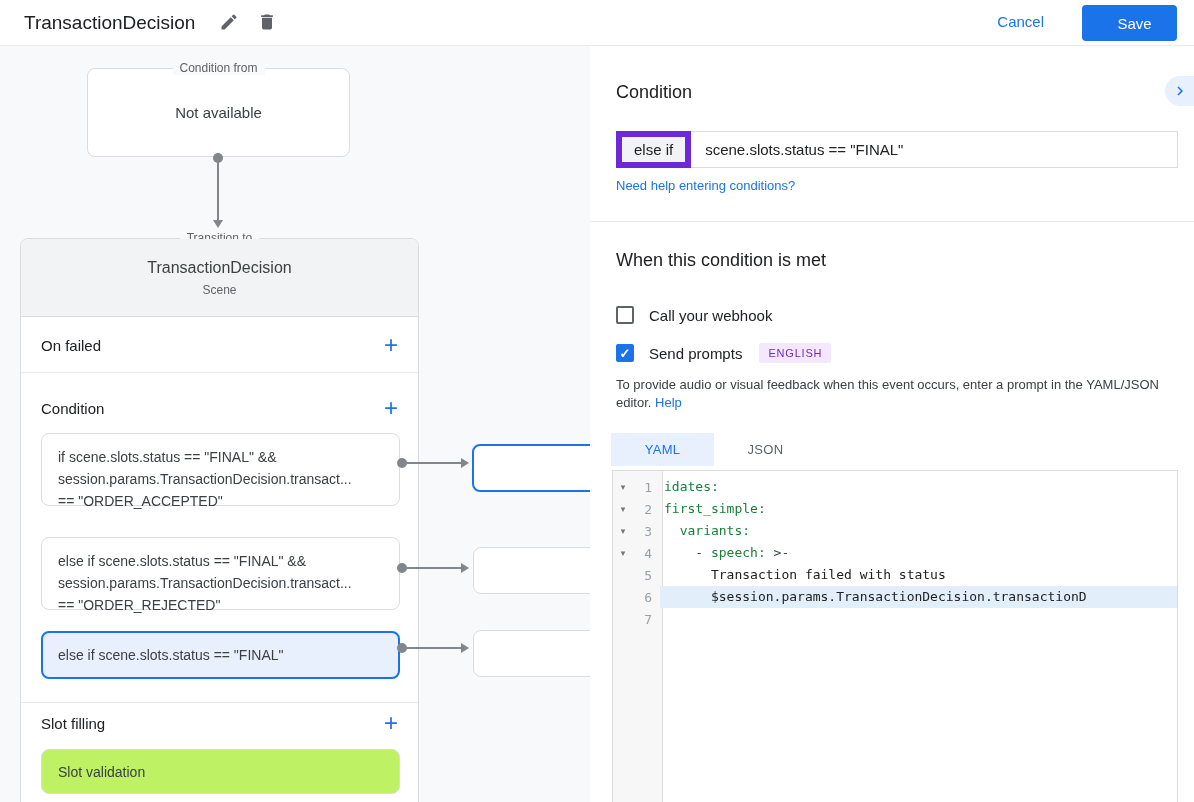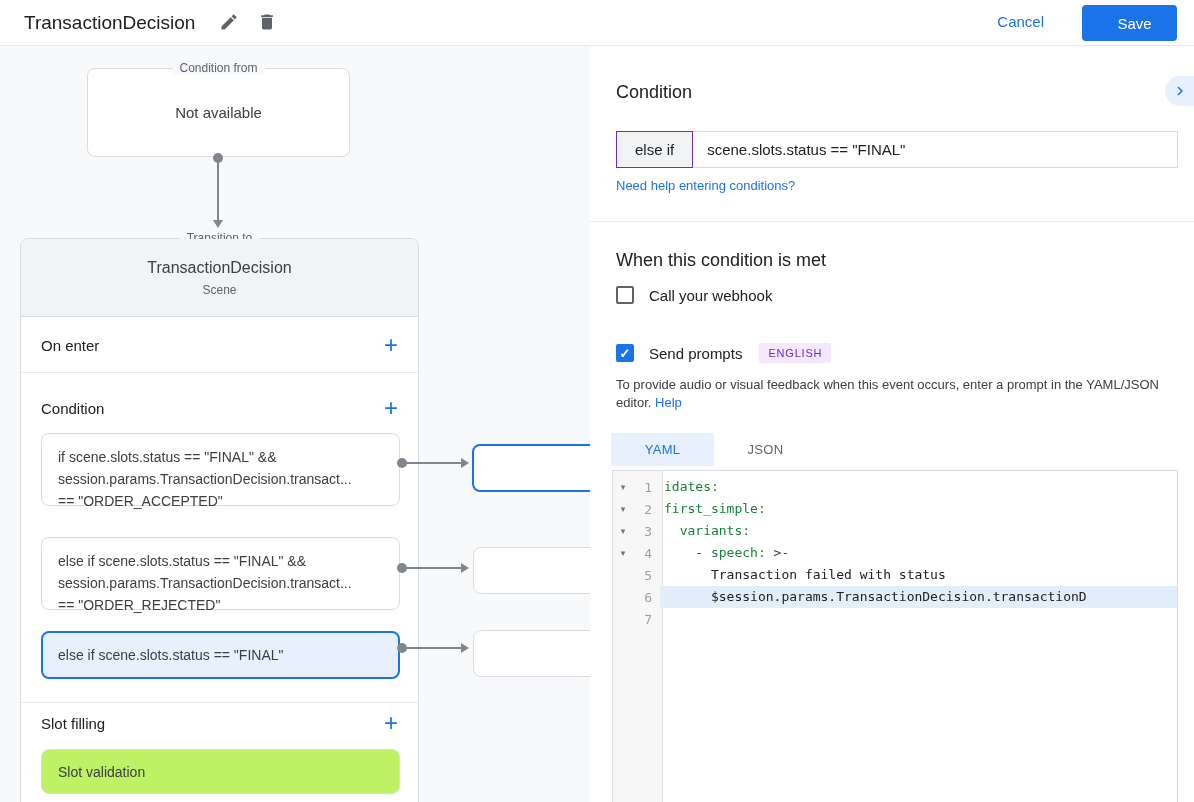--- a/index.html
+++ b/index.html
@@ -54,28 +54,28 @@
   .target-box { position:absolute; background:#fff; border:1px solid #dadce0; border-radius:8px; cursor:pointer; }
   .target-box.selected { border:2px solid #1a73e8; }
 
   
   .panel { position:absolute; left:590px; top:46px; width:604px; bottom:0; background:#fff; overflow:hidden; z-index:5; }
   .panel-title { position:absolute; left:26px; top:36px; font-size:18px; color:#202124; }
   .collapse-btn { position:absolute; right:0; top:30px; width:29px; height:30px; background:#e8f0fe; border-radius:15px 0 0 15px; display:flex; align-items:center; justify-content:center; cursor:pointer; }
   .collapse-btn svg { width:18px; height:18px; fill:#1a73e8; }
 
   .cond-input-row { position:absolute; left:26px; top:85px; width:562px; height:37px; display:flex; }
-  .cond-prefix { background:#f1f3f4; border:1px solid #6d28d9; display:flex; align-items:center; padding:0 18px; font-size:15px; color:#202124; }
+  .cond-prefix { background:#f1f3f4; border:6px solid #6d28d9; display:flex; align-items:center; padding:0 12px; font-size:15px; color:#202124; }
   .cond-value { flex:1; border:1px solid #dadce0; border-left:none; background:#fff; font-size:15px; color:#202124; padding:0 14px; font-family:"Liberation Sans",sans-serif; outline:none; }
   .help-link { position:absolute; left:26px; top:132px; font-size:13px; color:#1a73e8; cursor:pointer; }
   .panel-divider { position:absolute; left:0; top:175px; width:100%; height:1px; background:#e8eaed; }
 
   .when-title { position:absolute; left:26px; top:204px; font-size:18px; color:#202124; }
   .check-row { position:absolute; left:26px; display:flex; align-items:center; cursor:pointer; }
-  .row-webhook { top:240px; }
+  .row-webhook { top:260px; }
   .row-prompts { top:297px; }
   .cbox { width:18px; height:18px; border:2px solid #5f6368; border-radius:2px; background:#fff; flex:none; }
   .cbox.checked { background:#1a73e8; border-color:#1a73e8; display:flex; align-items:center; justify-content:center; color:#fff; font-size:13px; font-weight:bold; }
   .check-label { margin-left:15px; font-size:15px; font-weight:500; color:#202124; }
   .lang-badge { margin-left:17px; background:#f3e8fd; color:#7627bb; font-size:11px; font-weight:500; letter-spacing:.8px; padding:4px 9px; border-radius:2px; }
 
   .desc { position:absolute; left:26px; top:330px; width:566px; font-size:13px; line-height:18px; color:#3c4043; }
   .desc a { color:#1a73e8; text-decoration:none; cursor:pointer; }
 
   .tabs { position:absolute; left:21px; top:387px; display:flex; }
@@ -126,21 +126,21 @@
     <div class="head-down" style="left:213px; top:174px;"></div>
 
     <div class="scene-card">
       <div class="legend">Transition to</div>
       <div class="scene-head">
         <div class="scene-title">TransactionDecision</div>
         <div class="scene-sub">Scene</div>
       </div>
 
       <div class="sec-row row-onenter">
-        <span class="sec-label">On enter</span>
+        <span class="sec-label">On failed</span>
         <span class="plus">+</span>
       </div>
 
       <div class="sec-row row-cond">
         <span class="sec-label">Condition</span>
         <span class="plus">+</span>
       </div>
 
       <div class="cond-box cond-1">
         <span>if scene.slots.status == "FINAL" &amp;&amp;</span>

